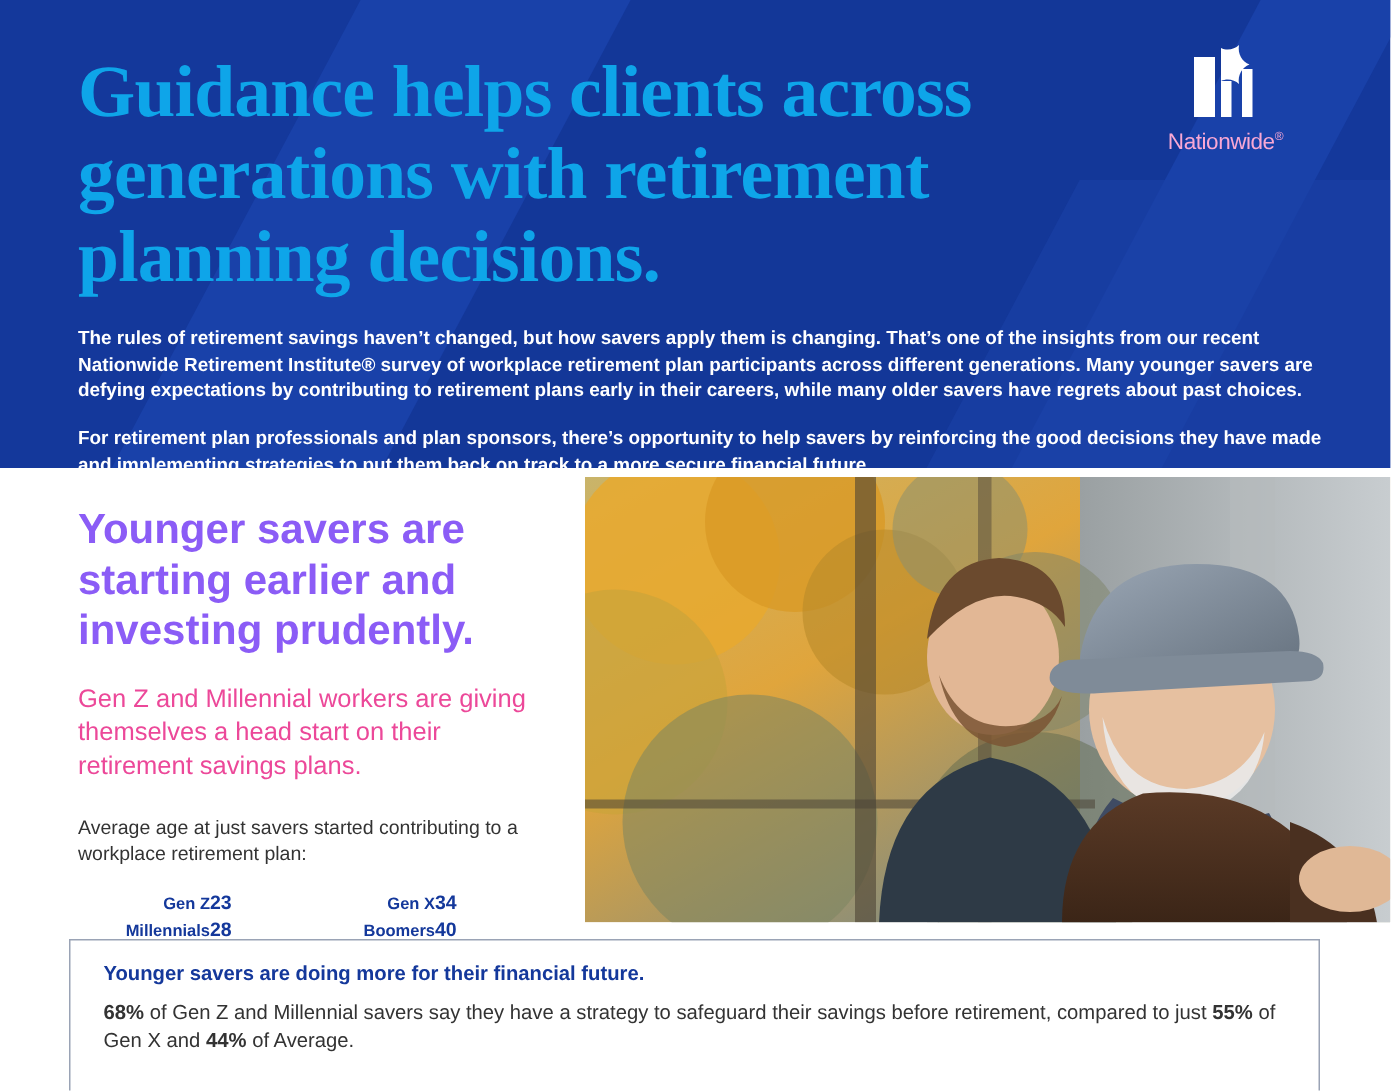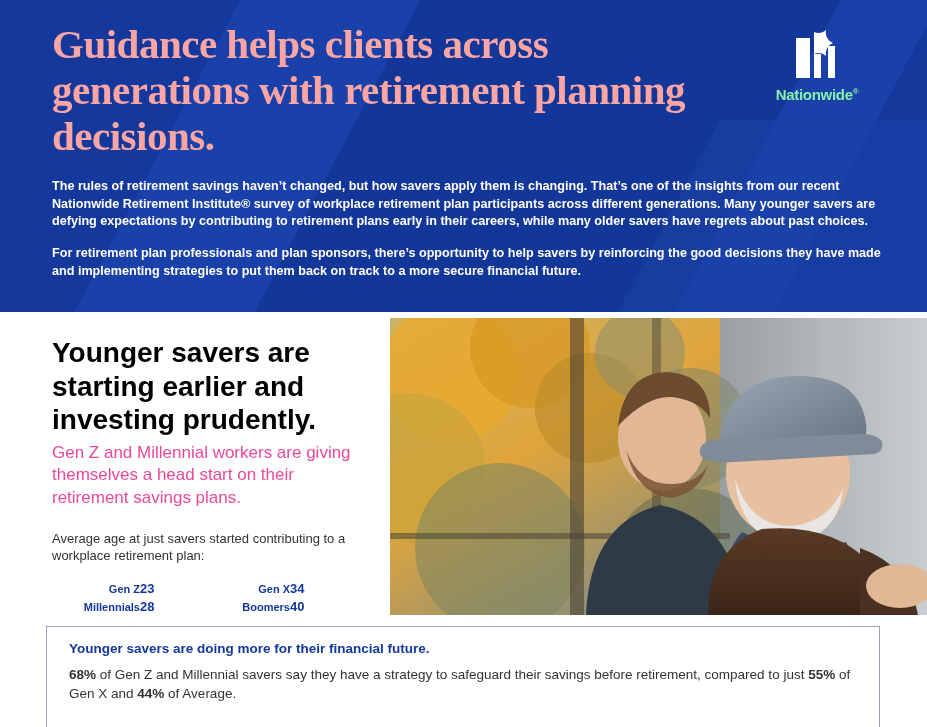--- a/index.html
+++ b/index.html
@@ -54,27 +54,27 @@
     transform: skewX(-28deg);
     opacity: .6;
   }
   .hero-inner {
     position: relative;
     z-index: 3;
     padding: 22px 52px 0 52px;
   }
   .hero-title {
     font-family: "Liberation Serif", serif;
-    color: #fca5a5;
-    font-size: 41px;
+    color: #0ea5e9;
+    font-size: 49px;
     font-weight: bold;
     line-height: 1.12;
     letter-spacing: -0.5px;
     width: 640px;
-    margin: 0 0 18px 0;
+    margin: 12px 0 18px 0;
   }
   .hero-para {
     color: #ffffff;
     font-size: 12.6px;
     font-weight: bold;
     line-height: 1.42;
     width: 835px;
     margin: 0 0 14px 0;
   }
 
@@ -87,45 +87,45 @@
     text-align: center;
     width: 120px;
   }
   .logo-mark {
     width: 54px;
     height: 52px;
     margin: 0 auto 6px auto;
     position: relative;
   }
   .logo-word {
-    color: #86efac;
+    color: #f9a8d4;
     font-size: 15px;
-    font-weight: bold;
+    font-weight: normal;
     letter-spacing: -0.3px;
   }
   .logo-word sup { font-size: 8px; vertical-align: super; }
 
   
   .mid {
     position: relative;
     width: 927px;
     height: 303px;
     background: #ffffff;
     display: flex;
   }
   .mid-left {
     width: 390px;
     padding: 24px 20px 0 52px;
   }
   .mid-head {
-    color: #000000;
+    color: #8b5cf6;
     font-size: 28px;
     font-weight: bold;
     line-height: 1.2;
-    margin: 0 0 5px 0;
+    margin: 0 0 18px 0;
   }
   .mid-sub {
     color: #ec4899;
     font-size: 17px;
     line-height: 1.33;
     margin: 0 0 20px 0;
   }
   .mid-note {
     color: #333333;
     font-size: 13px;

